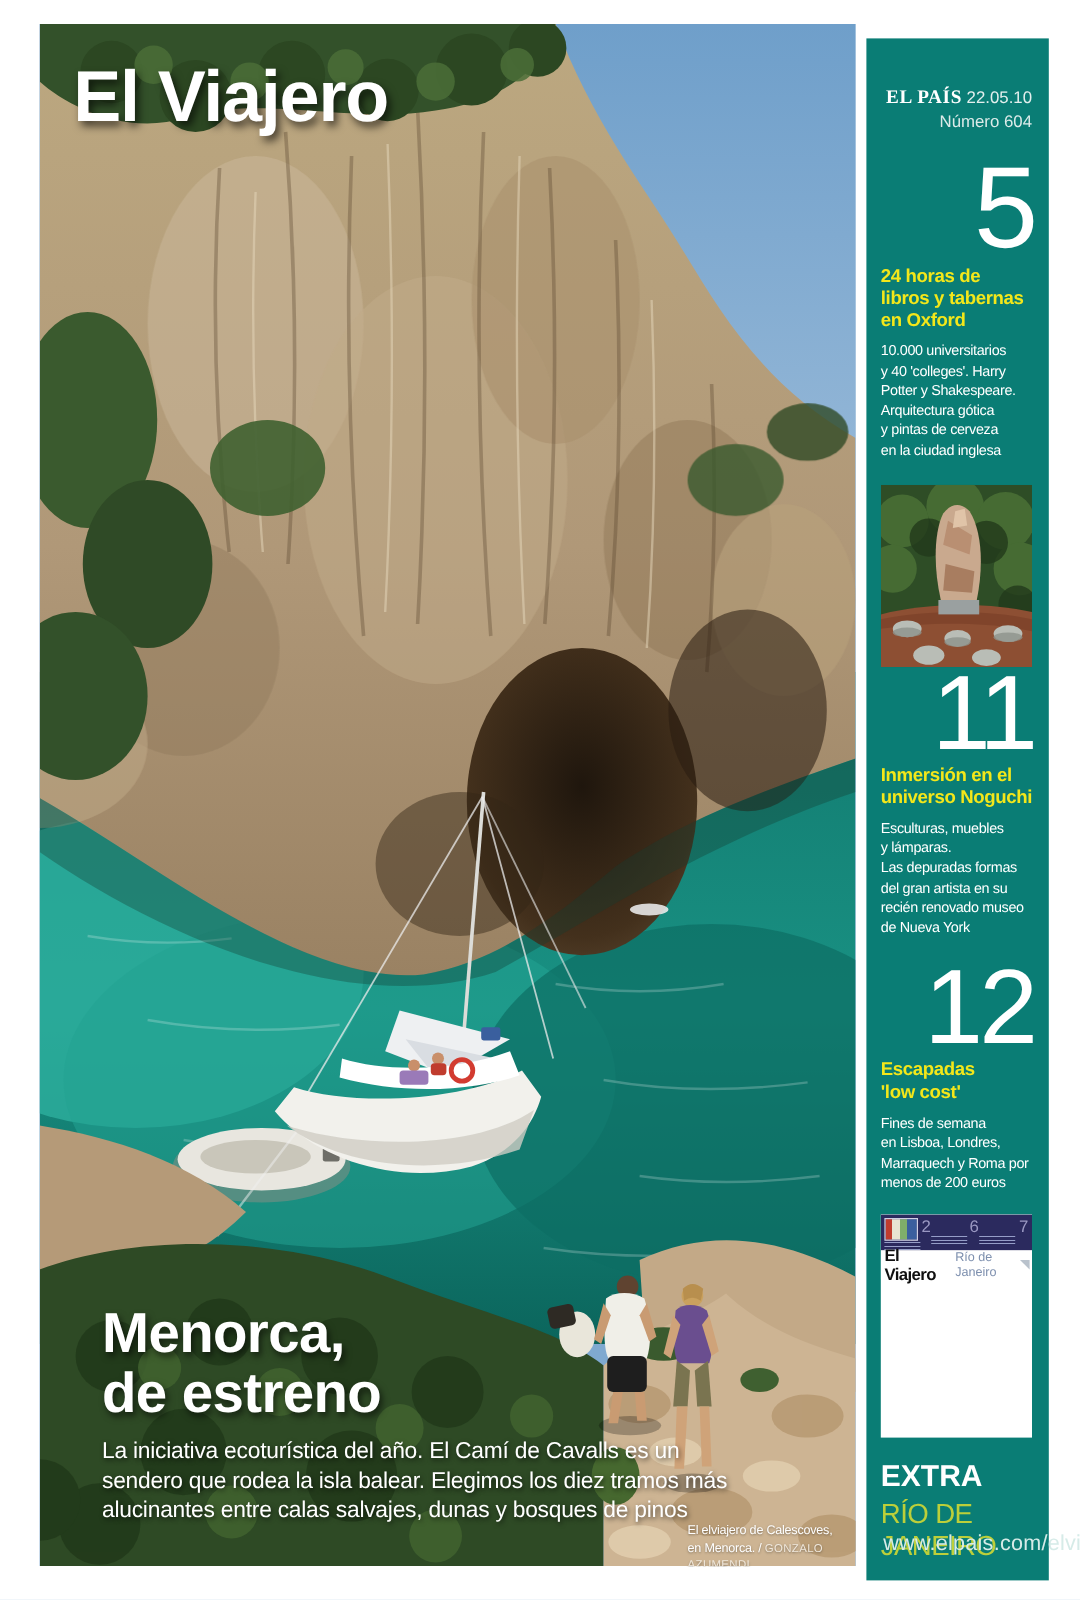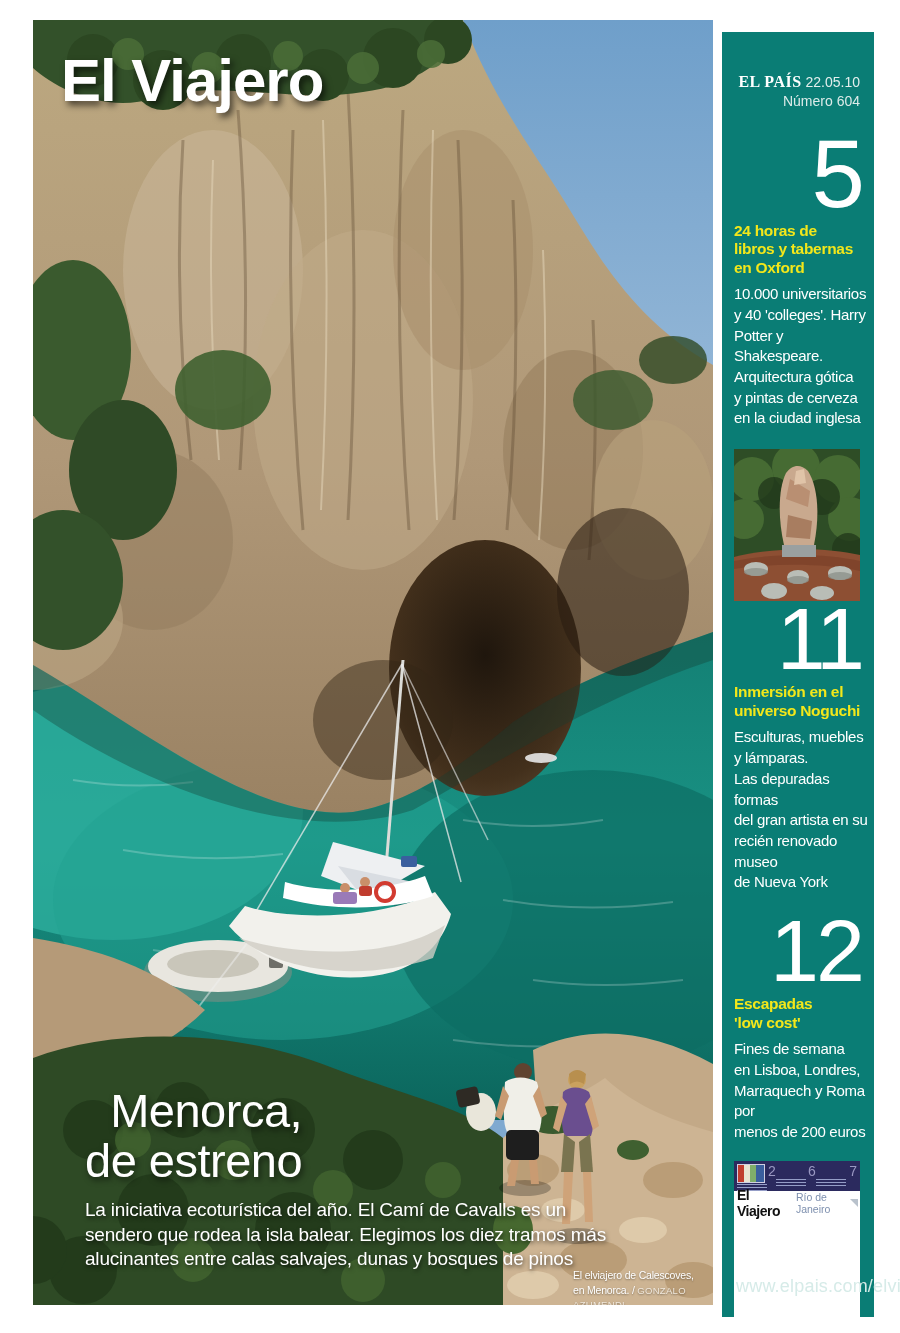--- a/index.html
+++ b/index.html
@@ -5,22 +5,22 @@
   html,body{margin:0;padding:0;background:#ffffff;}
   .page{position:relative;width:900px;height:1333px;background:#ffffff;overflow:hidden;
         font-family:"Liberation Sans","DejaVu Sans",sans-serif;}
 
   
   .photo{position:absolute;left:33px;top:20px;width:680px;height:1285px;overflow:hidden;background:#7fa9d0;}
   .photo svg{position:absolute;left:0;top:0;}
 
   .masthead{position:absolute;left:28px;top:26px;font-size:60px;font-weight:800;color:#ffffff;
             letter-spacing:-1px;text-shadow:3px 4px 7px rgba(0,0,0,.65);}
-  .headline{position:absolute;left:52px;top:1066px;font-size:47px;font-weight:400;color:#ffffff;
-            line-height:1.06;letter-spacing:-0.5px;white-space:pre-line;text-shadow:2px 3px 6px rgba(0,0,0,.6);text-align:right;}
+  .headline{position:absolute;left:52px;top:1066px;font-size:47px;font-weight:700;color:#ffffff;
+            line-height:1.06;letter-spacing:-0.5px;white-space:pre-line;text-shadow:2px 3px 6px rgba(0,0,0,.6);}
   .standfirst{position:absolute;left:52px;top:1178px;width:600px;font-size:19px;font-weight:400;
             color:#ffffff;line-height:1.3;letter-spacing:-0.2px;white-space:pre-line;
             text-shadow:1px 2px 4px rgba(0,0,0,.65);}
   .caption{position:absolute;left:540px;top:1248px;width:150px;font-size:10.5px;color:#ffffff;
             line-height:1.4;letter-spacing:-0.2px;text-shadow:0 1px 2px rgba(0,0,0,.4);}
   .caption .credit{color:#f0e8dc;font-size:9.5px;letter-spacing:0.3px;}
 
   
   .sidebar{position:absolute;left:722px;top:32px;width:152px;height:1285px;background:#0a7d75;
            box-sizing:border-box;padding:40px 14px 0 12px;color:#ffffff;}
@@ -31,21 +31,21 @@
 
   .bignum{text-align:right;color:#ffffff;font-weight:400;letter-spacing:-3px;line-height:0.82;
           margin-right:-2px;}
   .num5{font-size:96px;margin-top:26px;}
   .num10,.num12{font-size:88px;}
   .num10{margin-top:2px;}
   .num12{margin-top:22px;}
 
   .col-title{color:#f3e71a;font-weight:700;font-size:15.5px;line-height:1.2;letter-spacing:-0.3px;
              white-space:pre-line;margin-top:8px;margin-right:-10px;}
-  .col-body{color:#ffffff;font-size:15px;line-height:1.38;letter-spacing:-0.3px;
+  .col-body{color:#ffffff;font-size:12px;line-height:1.38;letter-spacing:-0.3px;
             white-space:pre-line;margin-top:7px;margin-right:-10px;}
 
   
   .thumb{width:126px;height:152px;margin-top:20px;position:relative;overflow:hidden;}
 
   
   .minicover{width:126px;height:186px;margin-top:18px;position:relative;overflow:hidden;
              background:#ffffff;}
   .mc-strip{position:relative;height:30px;background:#2b2a5e;}
   .mc-thumb{position:absolute;left:3px;top:3px;width:26px;height:17px;background:

